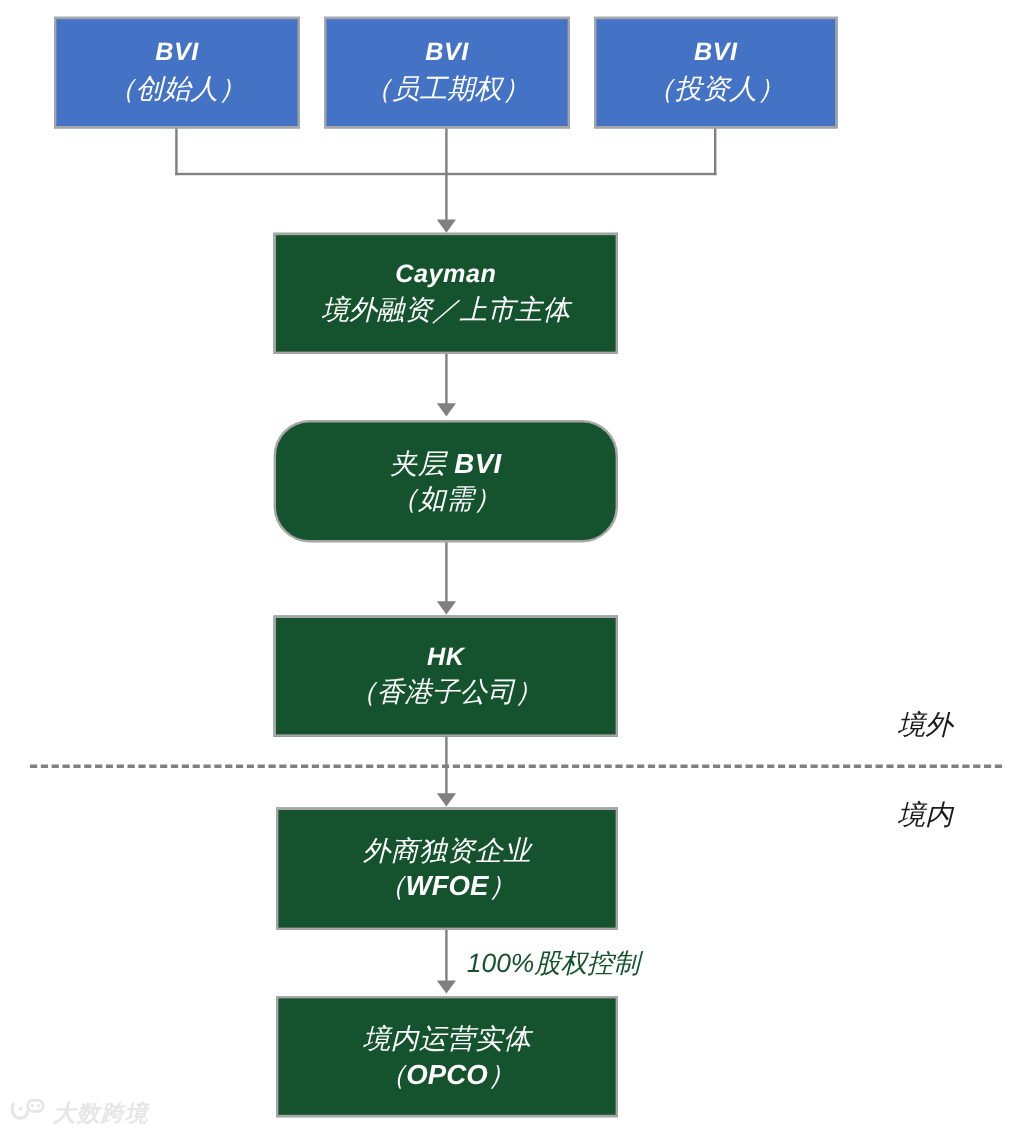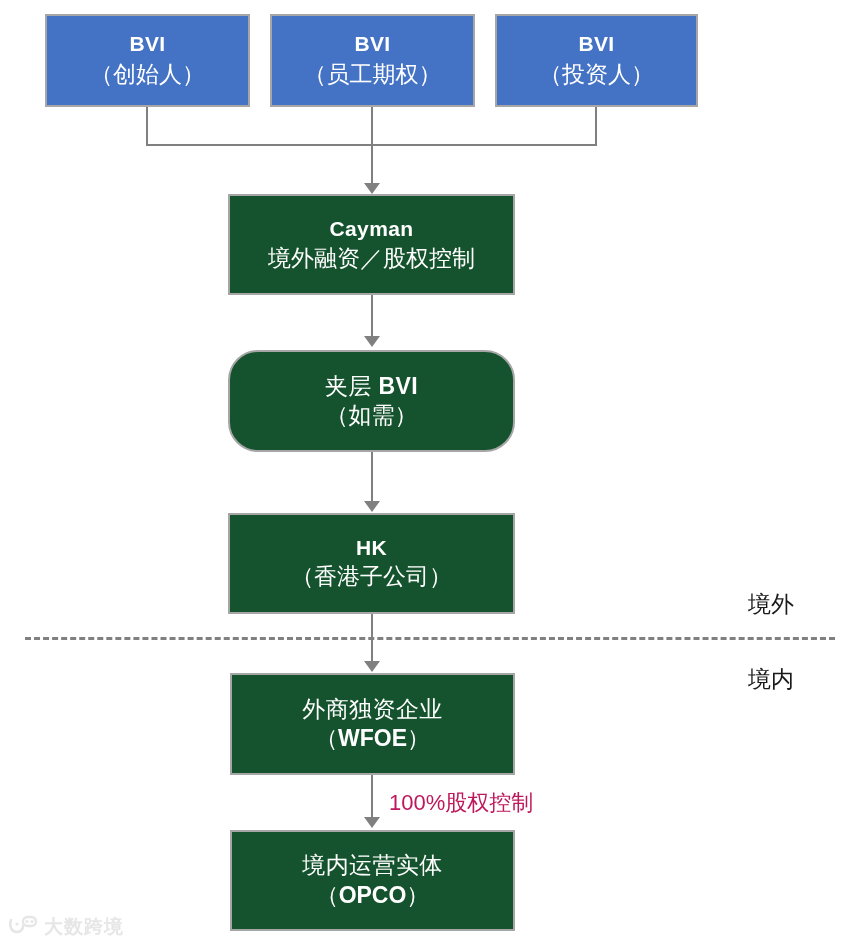--- a/index.html
+++ b/index.html
@@ -9,20 +9,21 @@
   }
   body {
     font-family: "Liberation Sans", "DejaVu Sans", sans-serif;
   }
   #canvas {
     position: relative;
     width: 841px;
     height: 949px;
     background: #ffffff;
     overflow: hidden;
+    font-style: italic;
   }
 
   
   .node {
     position: absolute;
     box-sizing: border-box;
     border: 2px solid #a6a6a6;
     display: flex;
     flex-direction: column;
     align-items: center;
@@ -94,21 +95,21 @@
   .side-label {
     position: absolute;
     color: #1a1a1a;
     font-size: 23px;
     white-space: nowrap;
   }
 
   
   .edge-label {
     position: absolute;
-    color: #be185d;
+    color: #14532d;
     font-size: 22px;
     white-space: nowrap;
   }
 
   
   .watermark {
     position: absolute;
     display: flex;
     align-items: center;
     gap: 6px;
@@ -147,21 +148,21 @@
   <div class="vline" style="left:371px; top:107px; height:39px;"></div>
   <div class="vline" style="left:595px; top:107px; height:39px;"></div>
 
   <div class="hline" style="left:146px; top:144px; width:451px;"></div>
 
   <div class="vline" style="left:371px; top:144px; height:42px;"></div>
   <div class="arrowhead" style="left:364px; top:183px;"></div>
 
   <div class="node dark cayman" style="left:228px; top:194px; width:287px; height:101px;">
     <span class="line1">Cayman</span>
-    <span class="line2">境外融资／股权控制</span>
+    <span class="line2">境外融资／上市主体</span>
   </div>
 
   <div class="vline" style="left:371px; top:295px; height:44px;"></div>
   <div class="arrowhead" style="left:364px; top:336px;"></div>
 
   <div class="node dark mezz" style="left:228px; top:350px; width:287px; height:102px;border-radius:30px;">
     <span class="line1"><span>夹层 </span><b>BVI</b></span>
     <span class="line2">（如需）</span>
   </div>
 

